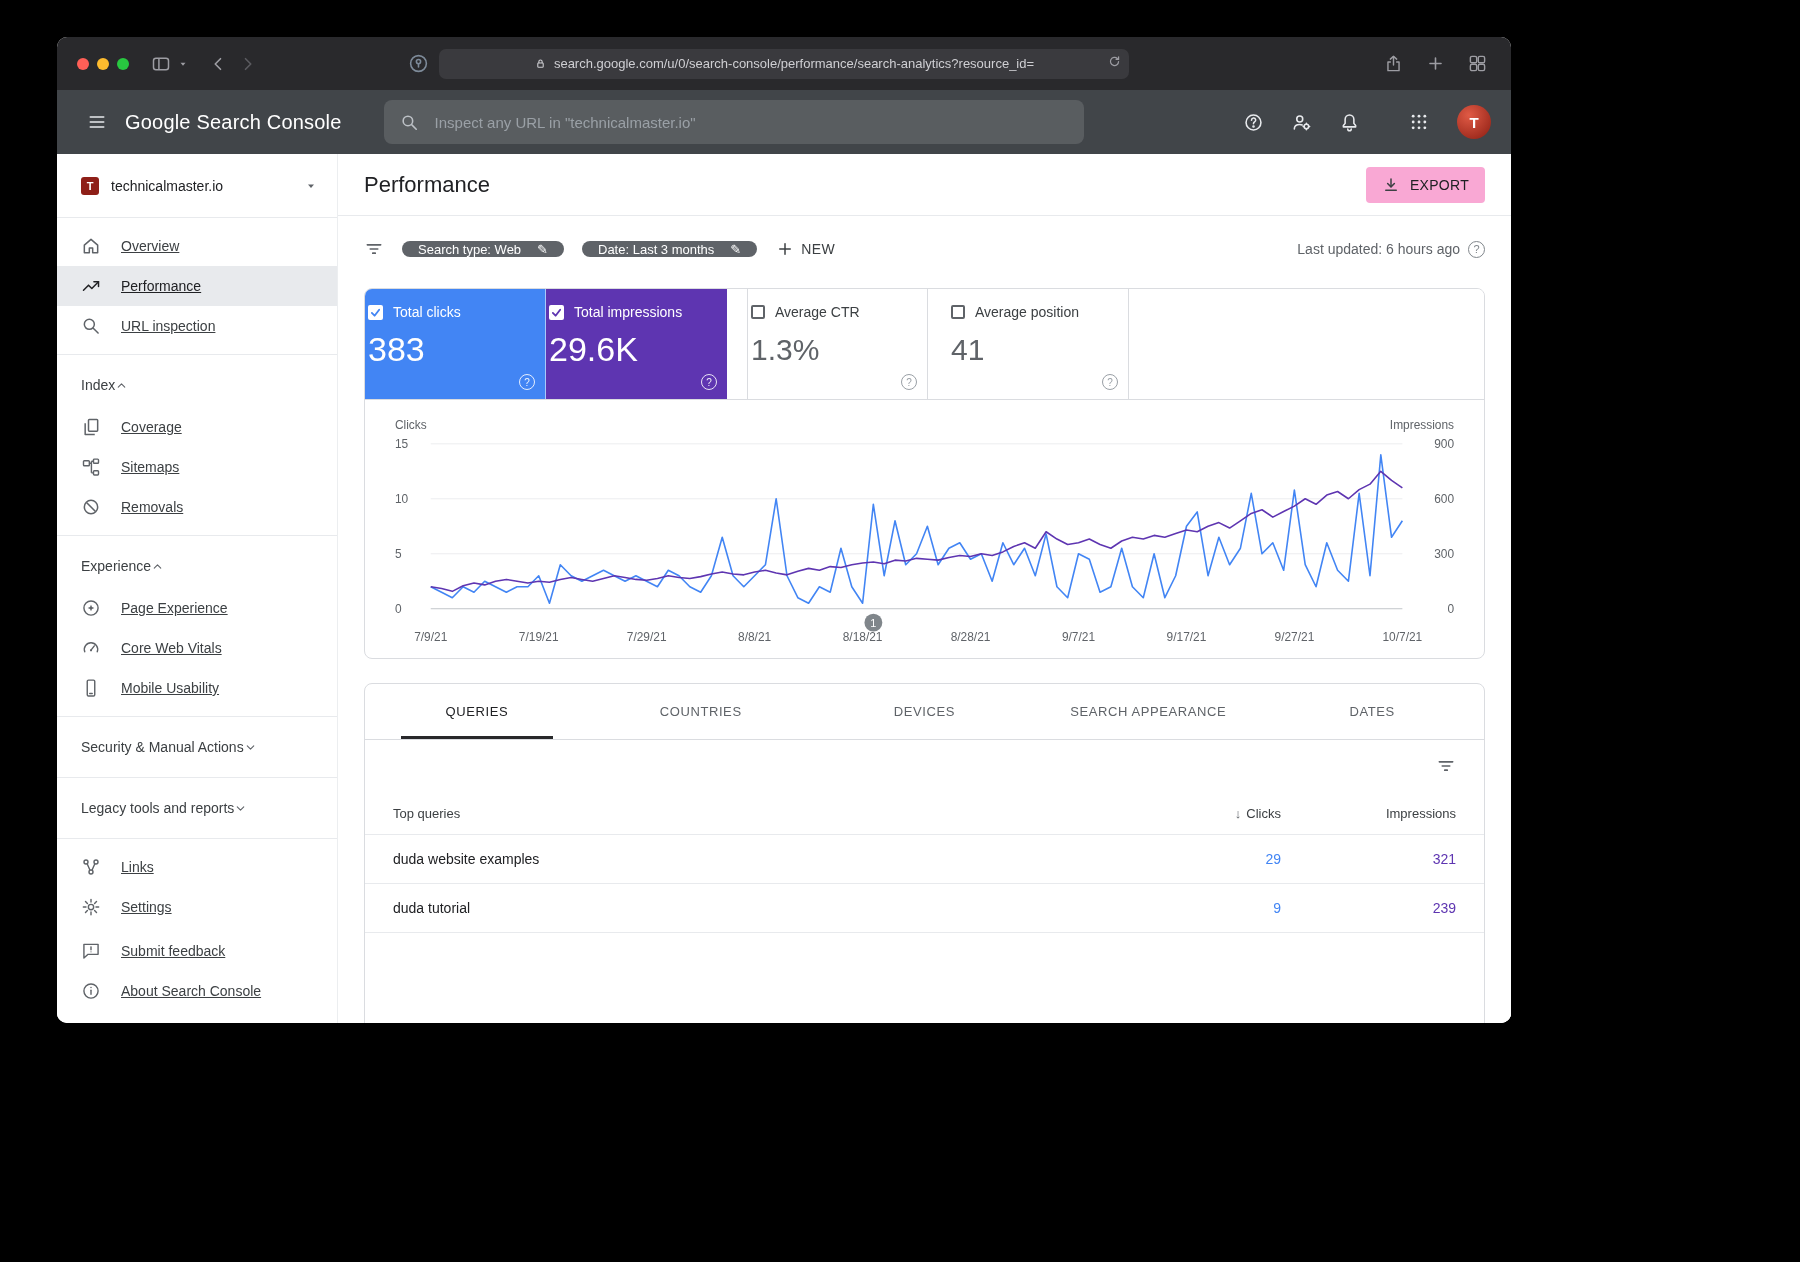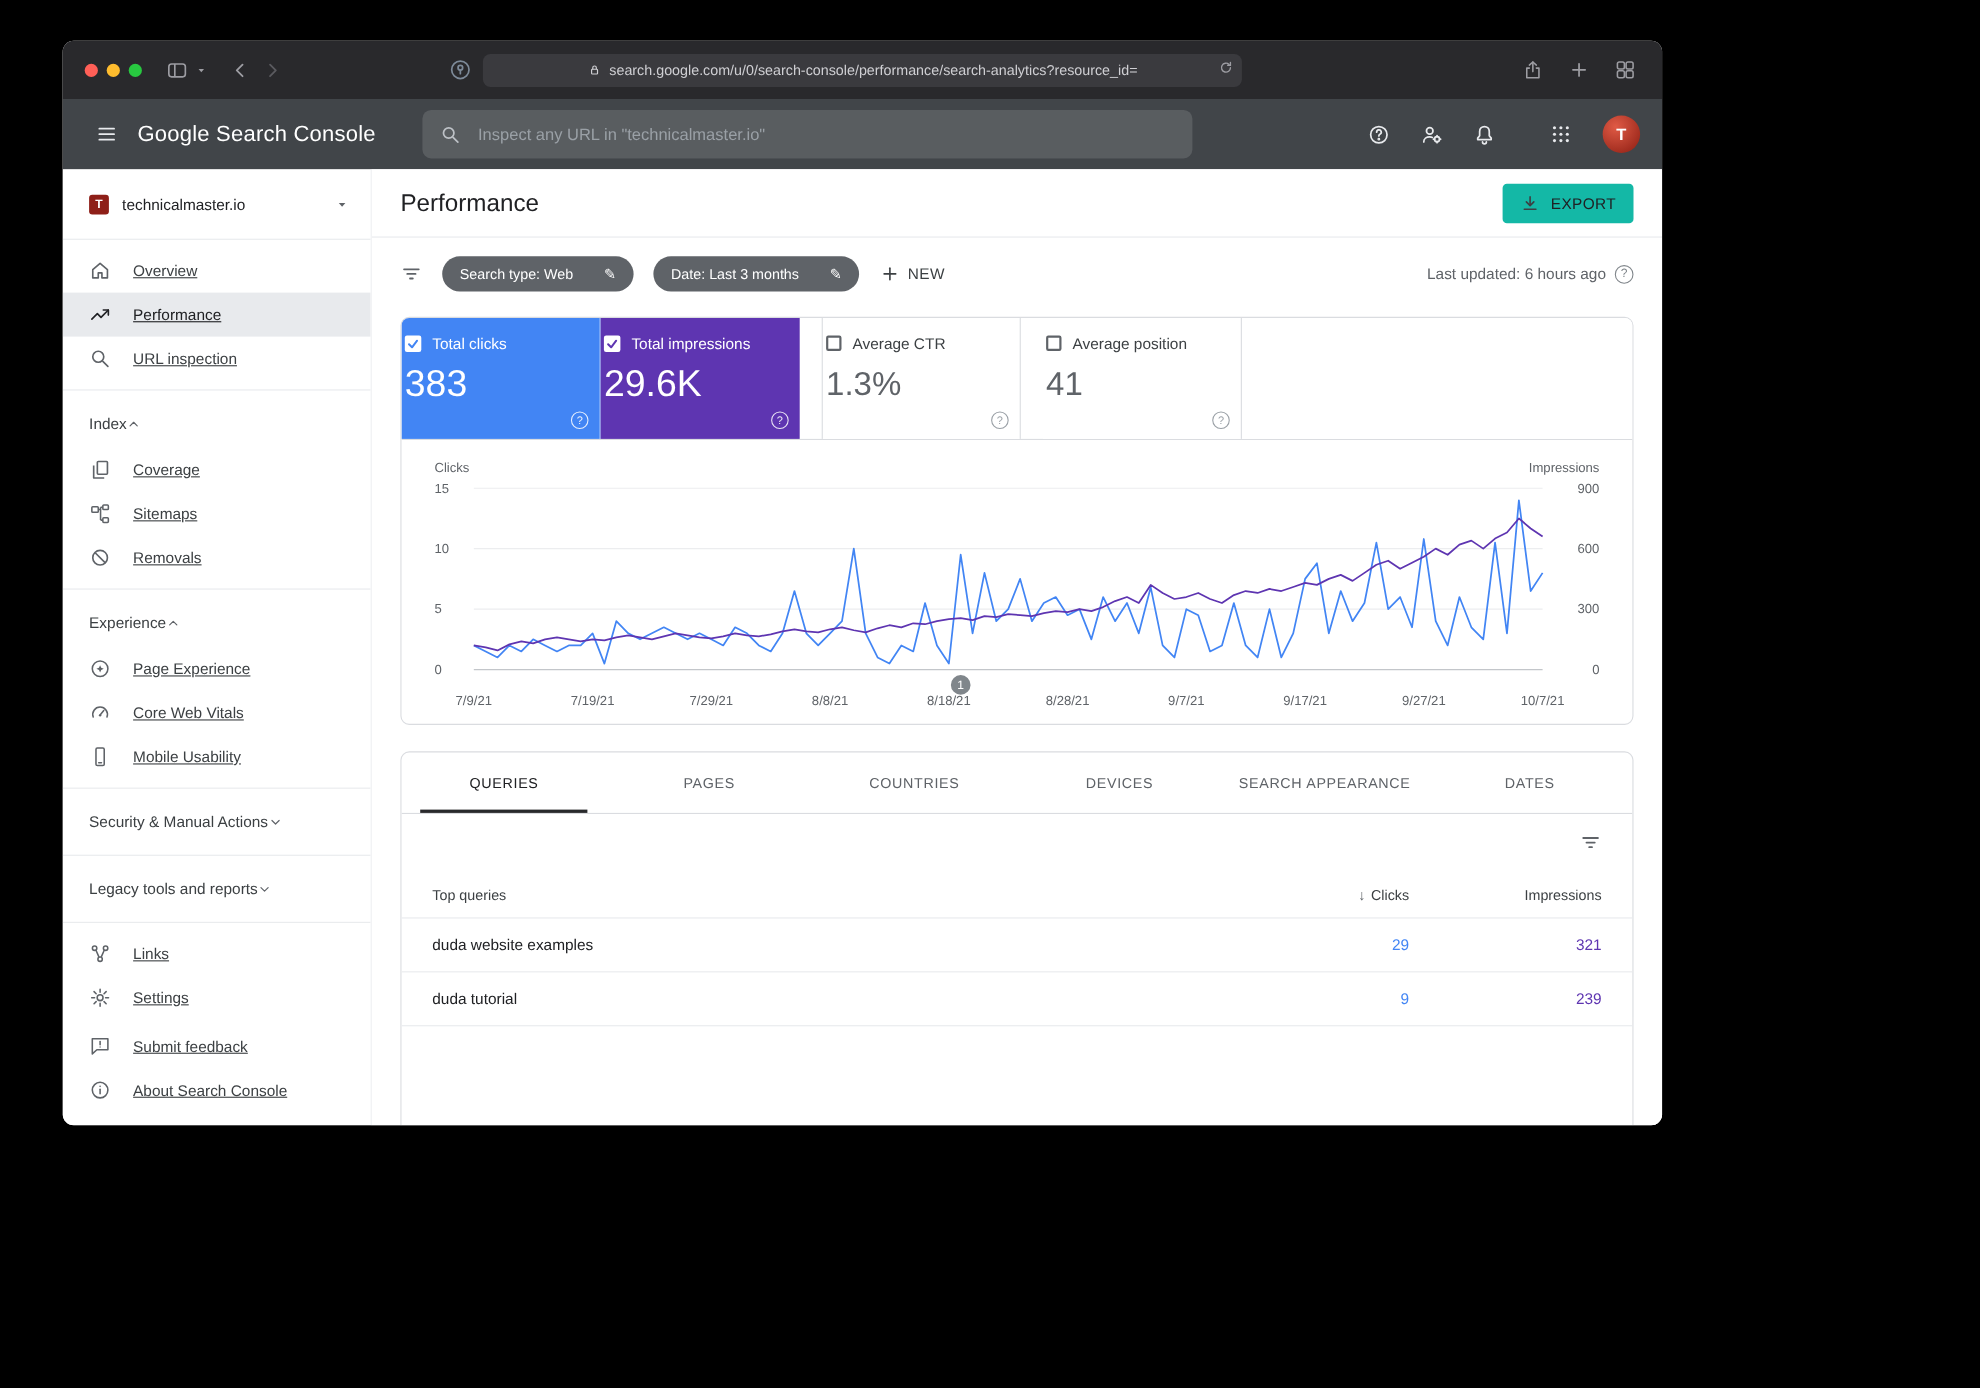--- a/index.html
+++ b/index.html
@@ -74,28 +74,28 @@
   .section-head { height:44px; display:flex; align-items:center; justify-content:flex-start;
                   padding:0 22px 0 24px; font-size:14px; color:#3c4043; cursor:pointer; }
   .chev { color:#5f6368; display:flex; }
   .sidebar-footer { margin-top:auto; }
 
   
   .main { flex:1; min-width:0; display:flex; flex-direction:column; overflow:hidden; background:#fff; }
   .page-head { height:62px; flex:0 0 auto; display:flex; align-items:center; padding:0 26px;
                border-bottom:1px solid #e8eaed; }
   .page-title { font-size:22px; color:#202124; }
-  .export-btn { margin-left:auto; height:36px; background:#14b8a6; border-radius:4px; border:none;
+  .export-btn { margin-left:auto; height:36px; background:#f9a8d4; border-radius:4px; border:none;
                 display:flex; align-items:center; gap:10px; padding:0 16px; font-size:14px;
                 font-weight:500; letter-spacing:.3px; color:#202124; cursor:pointer;
                 font-family:"Liberation Sans", sans-serif; }
   .filter-bar { height:66px; flex:0 0 auto; display:flex; align-items:center; padding:0 26px; gap:18px; }
   .funnel { color:#5f6368; display:flex; cursor:pointer; }
-  .chip { height:32px; border-radius:16px; background:#5f6368; color:#fff; font-size:13px;
-          display:flex; align-items:center; gap:28px; padding:0 16px; cursor:pointer; }
+  .chip { height:16px; border-radius:16px; background:#5f6368; color:#fff; font-size:13px;
+          display:flex; align-items:center; gap:16px; padding:0 16px; cursor:pointer; }
   .edit-glyph { font-size:13px; color:#fff; }
   .new-btn { display:flex; align-items:center; gap:6px; color:#3c4043; font-size:14px;
              font-weight:500; letter-spacing:.4px; cursor:pointer; }
   .new-btn .nav-icon { color:#3c4043; }
   .updated { margin-left:auto; color:#5f6368; font-size:14px; display:flex; align-items:center; gap:8px; }
   .help-circle { width:17px; height:17px; border-radius:50%; border:1.5px solid #80868b;
                  color:#80868b; font-size:11px; display:flex; align-items:center;
                  justify-content:center; cursor:pointer; }
 
   .content { flex:1; padding:6px 26px 26px; overflow:hidden; }
@@ -619,21 +619,20 @@
                 <polyline points="40.0,173.9 50.9,175.7 61.7,178.5 72.6,172.9 83.5,170.2 94.3,172.0 105.2,168.3 116.1,166.5 126.9,168.3 137.8,170.2 148.7,168.3 159.5,169.3 170.4,166.5 181.3,164.6 192.1,166.5 203.0,168.3 213.9,165.6 224.7,162.8 235.6,164.6 246.5,166.5 257.3,167.4 268.2,165.6 279.1,162.8 289.9,164.6 300.8,165.6 311.7,163.7 322.5,161.0 333.4,159.1 344.3,161.0 355.1,161.9 366.0,159.1 376.9,157.3 387.7,160.0 398.6,161.9 409.5,158.2 420.3,155.4 431.2,157.3 442.1,153.6 452.9,154.5 463.8,151.7 474.7,149.9 485.5,149.0 496.4,150.8 507.3,147.1 518.1,148.0 529.0,145.3 539.9,146.2 550.7,147.1 561.6,144.4 572.5,142.5 583.3,143.4 594.2,140.7 605.1,142.5 615.9,138.8 626.8,133.3 637.7,129.6 648.5,135.1 659.4,118.5 670.3,125.9 681.1,131.4 692.0,129.6 702.9,125.9 713.7,131.4 724.6,135.1 735.5,127.8 746.3,124.1 757.2,125.9 768.1,122.2 778.9,124.1 789.8,120.4 800.7,116.7 811.5,118.5 822.4,113.0 833.3,109.3 844.1,114.8 855.0,107.5 865.9,100.1 876.7,96.4 887.6,103.8 898.5,98.2 909.3,92.7 920.2,85.3 931.1,90.9 941.9,81.6 952.8,78.0 963.7,85.3 974.5,76.1 985.4,70.6 996.3,57.7 1007.1,66.9 1018.0,74.3" fill="none" stroke="#5e35b1" stroke-width="1.6" stroke-linejoin="round"></polyline>
                 <circle cx="485.5333333333333" cy="210" r="9" fill="#80868b"></circle>
                 <text x="485.5333333333333" y="214" class="ann" text-anchor="middle">1</text>
               </svg>
           </div>
         </section>
 
         <section class="card table-card">
           <div class="tabs">
             <div class="tab active">QUERIES</div>
-            <div class="tab">PAGES</div>
             <div class="tab">COUNTRIES</div>
             <div class="tab">DEVICES</div>
             <div class="tab">SEARCH APPEARANCE</div>
             <div class="tab">DATES</div>
           </div>
 
           <div class="table-toolbar">
             <span class="funnel">
               <svg width="20" height="20" viewBox="0 0 24 24" stroke="currentColor" stroke-width="2" stroke-linecap="round">
                   <line x1="4" y1="7" x2="20" y2="7"></line>

